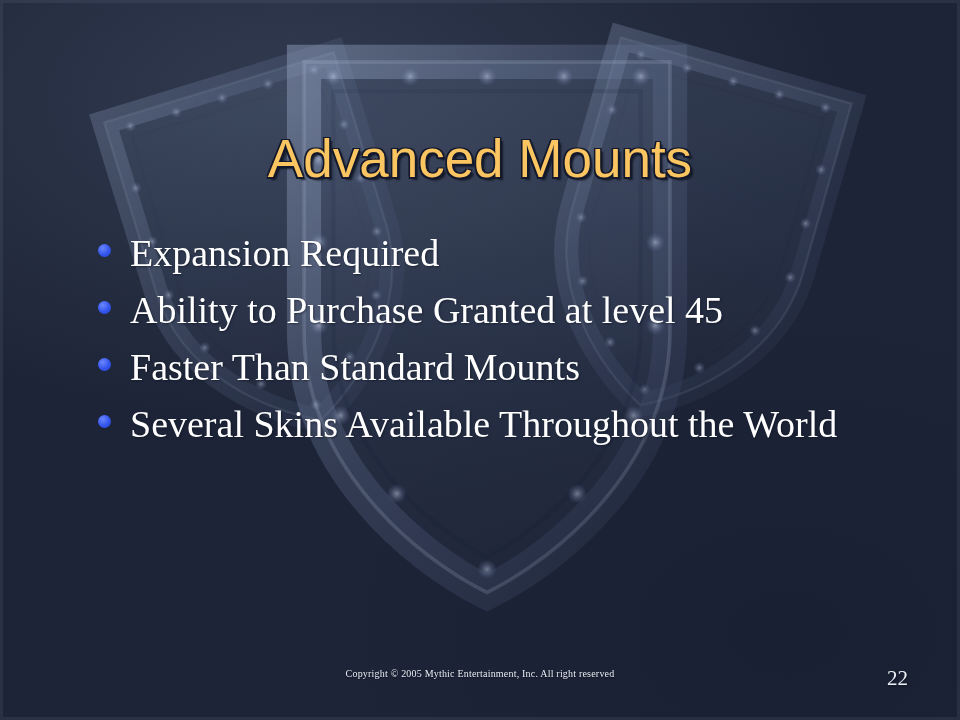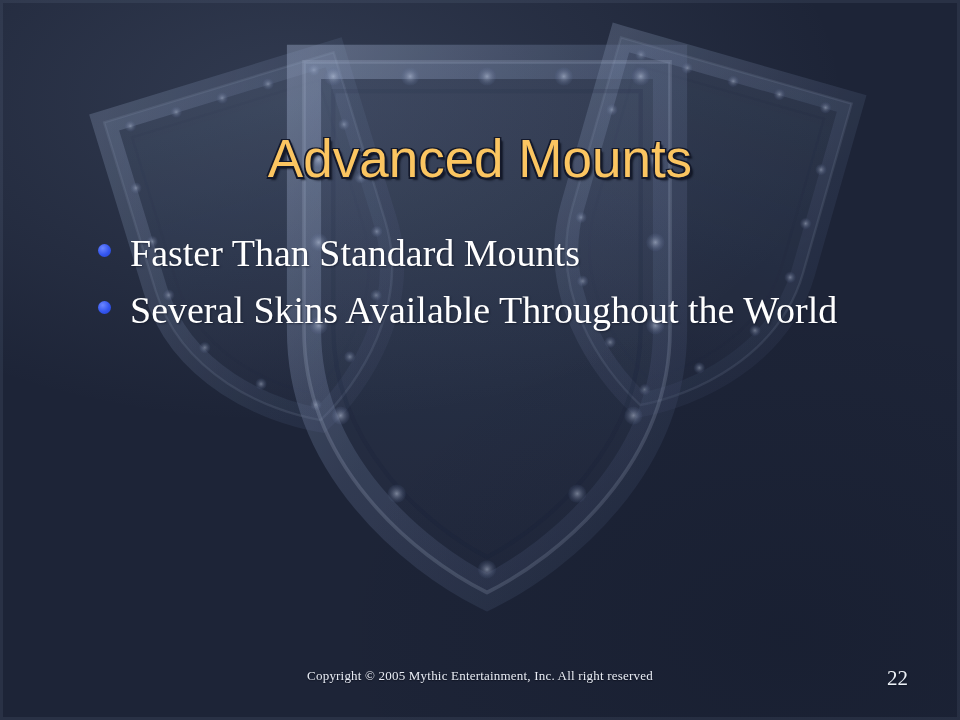--- a/index.html
+++ b/index.html
@@ -114,21 +114,21 @@
   }
 
   
   #copyright {
     position: absolute;
     left: 0;
     right: 0;
     top: 668px;
     text-align: center;
     font-family: "Liberation Serif", "DejaVu Serif", serif;
-    font-size: 13px;
+    font-size: 10px;
     color: #e9edf5;
     letter-spacing: 0.2px;
     text-shadow: 0 1px 1px rgba(8,12,24,0.7);
   }
 
   #pagenum {
     position: absolute;
     right: 52px;
     top: 666px;
     font-family: "Liberation Serif", "DejaVu Serif", serif;
@@ -244,21 +244,29 @@
 
     <rect x="0" y="0" width="960" height="720" fill="#3c4868" opacity="0.06"></rect>
   </svg>
 
   <div id="sheen"></div>
 
   <h1 id="title">Advanced Mounts</h1>
 
   <div id="body">
 
-
+    <div class="bullet-row">
+      <span class="bullet-dot"></span>
+      <span class="bullet-text">Expansion Required</span>
+    </div>
+
+    <div class="bullet-row">
+      <span class="bullet-dot"></span>
+      <span class="bullet-text">Ability to Purchase Granted at level 45</span>
+    </div>
 
     <div class="bullet-row">
       <span class="bullet-dot"></span>
       <span class="bullet-text">Faster Than Standard Mounts</span>
     </div>
 
     <div class="bullet-row">
       <span class="bullet-dot"></span>
       <span class="bullet-text">Several Skins Available Throughout the World</span>
     </div>

